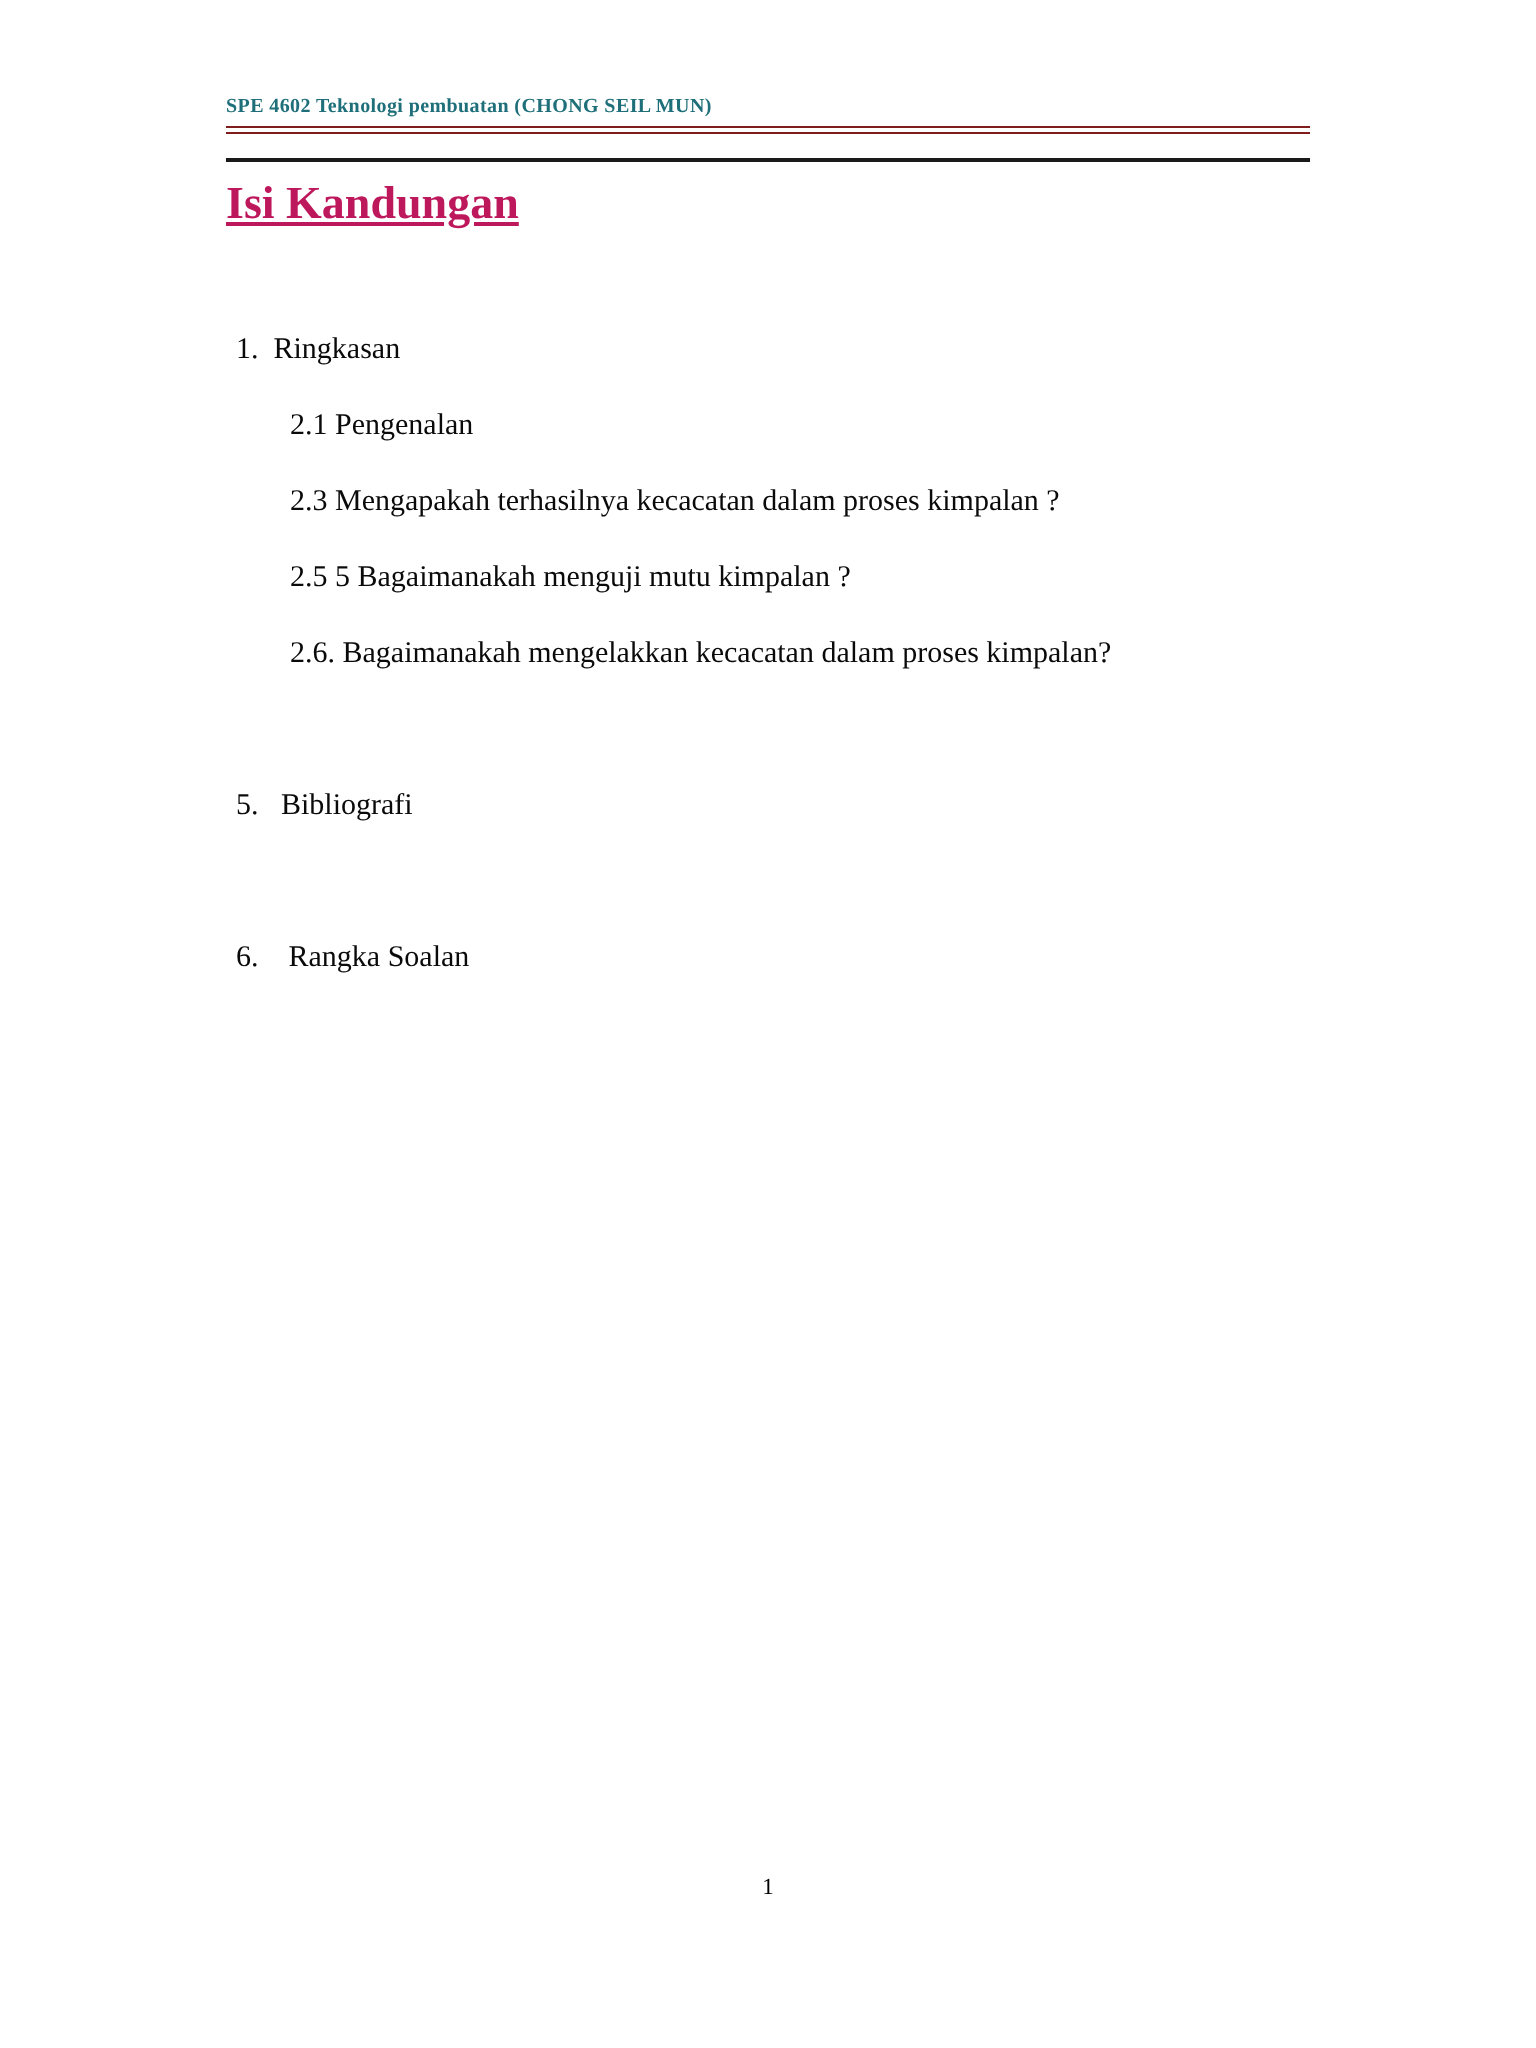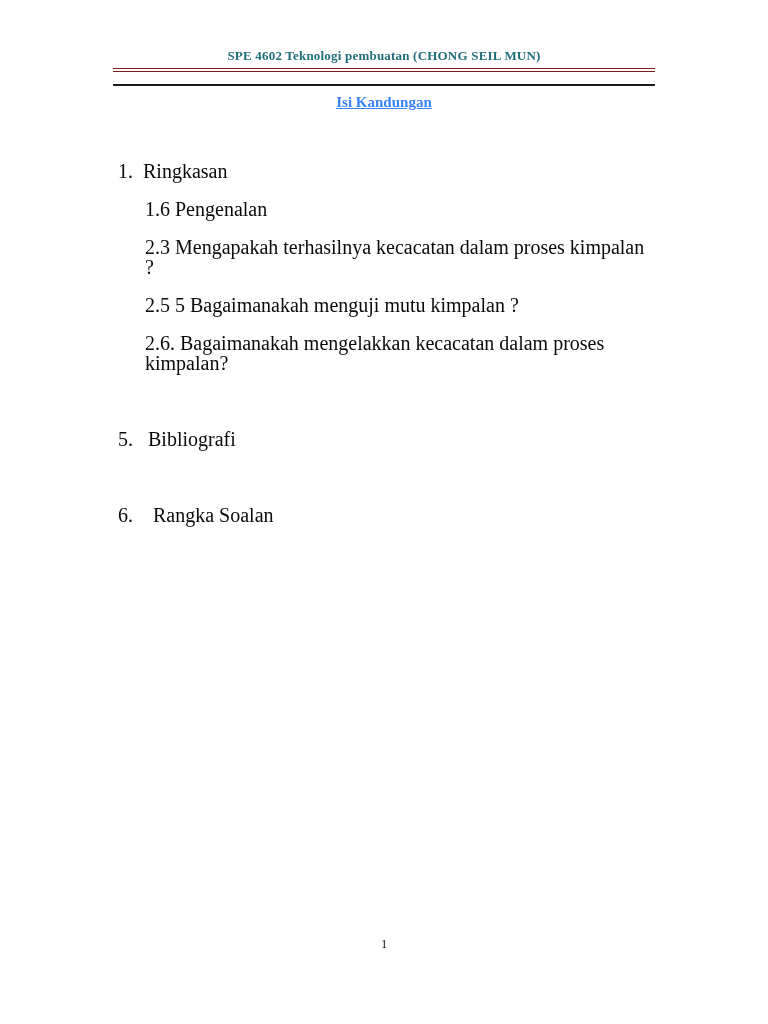--- a/index.html
+++ b/index.html
@@ -17,46 +17,46 @@
     overflow: hidden;
   }
   .content {
     margin: 0 113px;
     width: 542px;
   }
   .header {
     padding-top: 48px;
   }
   .header-text {
-    text-align: center;
-    font-size: 13px;
+    text-align: left;
+    font-size: 10px;
     font-weight: bold;
     letter-spacing: 0.2px;
     color: var(--header-text, #1f6f7a);
     padding-bottom: 4px;
   }
   .rule-red {
     border-bottom: 4px double var(--rule-red, #7f1d1d);
   }
   .rule-black {
     margin-top: 12px;
     height: 2px;
     background: var(--rule-black, #1a1a1a);
   }
   .title {
     margin: 8px 0 0 0;
-    font-size: 15px;
+    font-size: 23px;
     font-weight: bold;
-    text-align: center;
+    text-align: left;
     text-decoration: underline;
-    color: #3b82f6;
+    color: #be185d;
   }
   .toc {
     padding-left: 5px;
-    font-size: 20px;
+    font-size: 15px;
     line-height: 20px;
   }
   .toc-line {
     margin: 0;
     white-space: pre-wrap;
     color: #0a0a0a;
   }
   .gap-first { margin-top: 50px; }
   .gap-lg    { margin-top: 56px; }
   .gap-sub   { margin-top: 18px; }
@@ -82,21 +82,21 @@
       <div class="rule-red"></div>
       <div class="rule-black"></div>
     </div>
 
     <h1 class="title">Isi Kandungan</h1>
 
     <div class="toc">
       <p class="toc-line gap-first">1.  Ringkasan</p>
 
 
-      <p class="toc-line gap-sub sub">1.6 Pengenalan</p>
+      <p class="toc-line gap-sub sub">2.1 Pengenalan</p>
       <p class="toc-line gap-sub sub">2.3 Mengapakah terhasilnya kecacatan dalam proses kimpalan ?</p>
       <p class="toc-line gap-sub sub">2.5 5 Bagaimanakah menguji mutu kimpalan ?</p>
       <p class="toc-line gap-sub sub">2.6. Bagaimanakah mengelakkan kecacatan dalam proses kimpalan?</p>
 
 
 
       <p class="toc-line gap-lg">5.   Bibliografi</p>
 
       <p class="toc-line gap-lg">6.    Rangka Soalan</p>
     </div>

